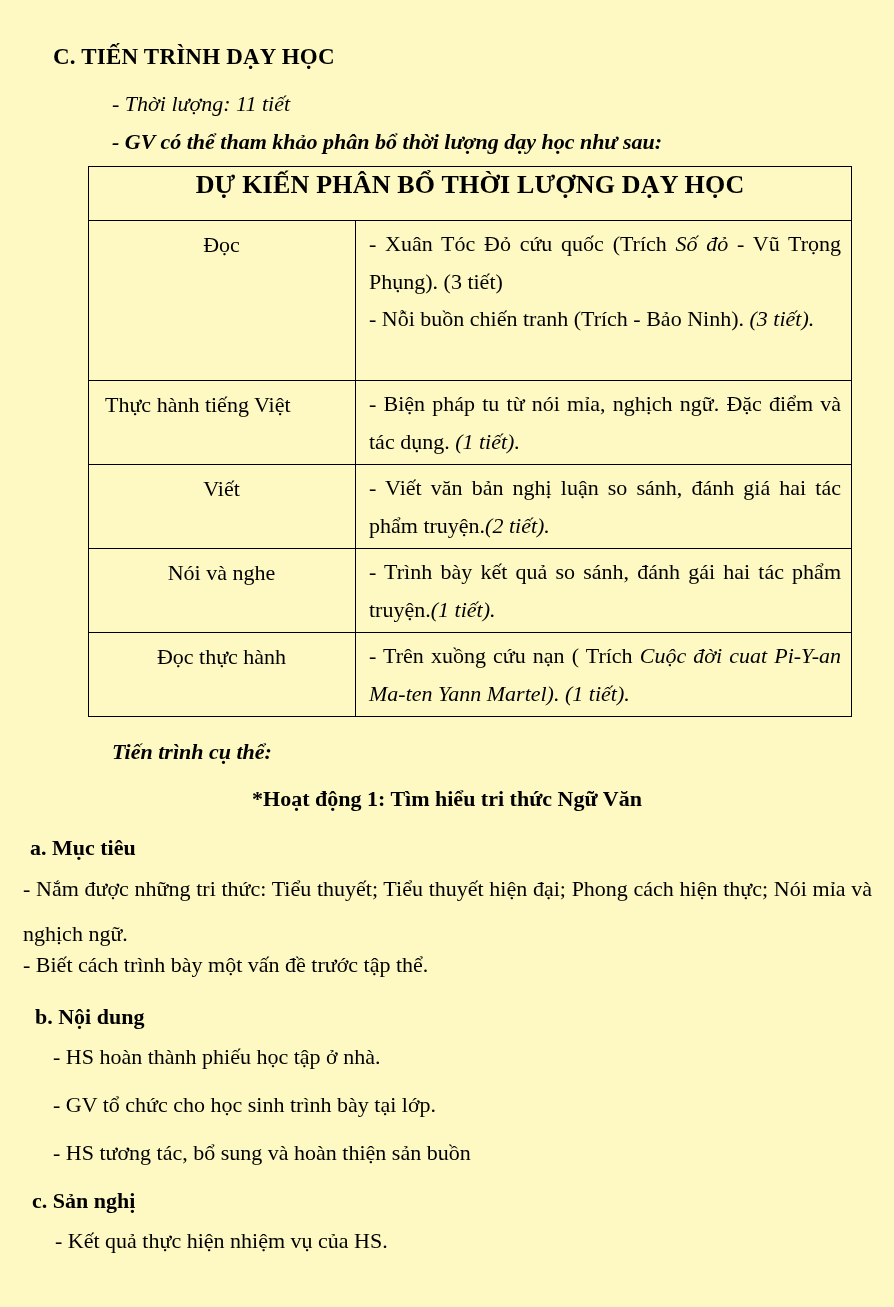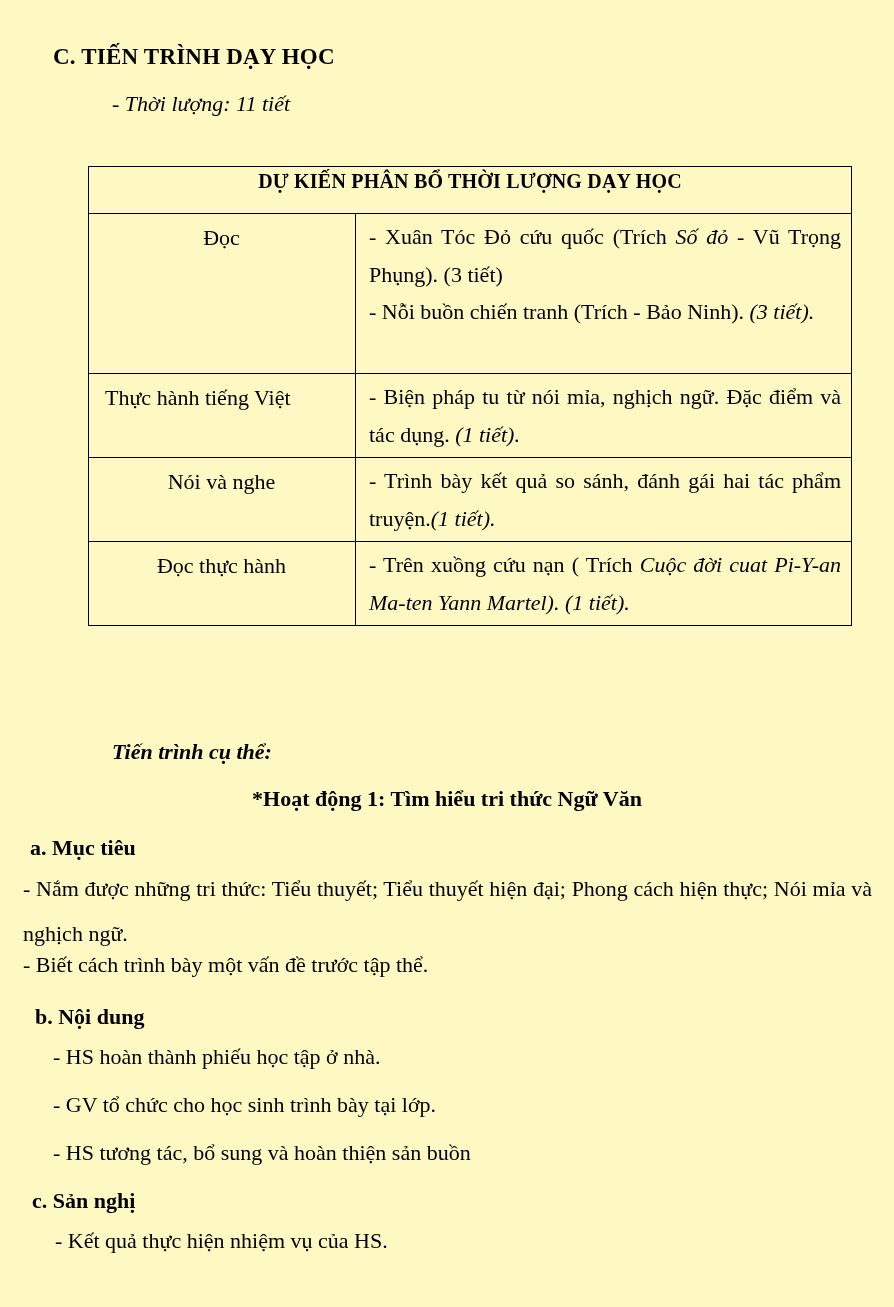--- a/index.html
+++ b/index.html
@@ -22,21 +22,21 @@
   #intro-line{left:112px;top:129px;font-style:italic;font-weight:bold;}
 
   
   #schedule{
     left:88px;top:166px;width:764px;
     border-collapse:collapse;table-layout:fixed;
   }
   #schedule col.c1{width:267px;}
   #schedule th,#schedule td{border:1.5px solid #000;}
   #schedule th{
-    font-size:20px;font-weight:bold;text-align:center;
+    font-size:26px;font-weight:bold;text-align:center;
     padding:3px 4px 20px 4px;letter-spacing:0.2px;
   }
   #schedule td{vertical-align:top;margin-top:24px;}
   td.lbl{padding-top:5px;line-height:37px;text-align:left;}
   td.lbl.center{text-align:center;padding-left:0;}
   td.lbl.flush{padding-left:16px;}
   td.cnt{
     padding:4px 10px 4px 13px;
     text-align:justify;
     line-height:37.5px;
@@ -60,20 +60,21 @@
   #c-heading{left:32px;top:1188px;}
   #c-i1{left:55px;top:1228px;}
 </style>
 </head>
 <body>
 
 <div id="doc">
 
   <div id="heading-c" class="abs">C. TIẾN TRÌNH DẠY HỌC</div>
   <div id="duration-line" class="abs">- Thời lượng: 11 tiết</div>
+  <div id="intro-line" class="abs">- GV có thể tham khảo phân bổ thời lượng dạy học như sau:</div>
 
   <table id="schedule" class="abs">
     <colgroup>
         <col class="c1">
         <col class="c2">
       </colgroup>
     <thead>
       <tr>
         <th colspan="2">DỰ KIẾN PHÂN BỔ THỜI LƯỢNG DẠY HỌC</th>
       </tr>
@@ -83,20 +84,26 @@
         <td class="lbl center">Đọc</td>
         <td class="cnt">
           <p><span>- Xuân Tóc Đỏ cứu quốc (Trích </span><span class="it">Số đỏ</span><span> - Vũ Trọng Phụng). (3 tiết)</span></p>
           <p><span>- Nỗi buồn chiến tranh (Trích - Bảo Ninh). </span><span class="it">(3 tiết).</span></p>
         </td>
       </tr>
       <tr class="row-2l">
         <td class="lbl flush">Thực hành tiếng Việt</td>
         <td class="cnt">
           <p><span>- Biện pháp tu từ nói mỉa, nghịch ngữ. Đặc điểm và tác dụng. </span><span class="it">(1 tiết).</span></p>
+        </td>
+      </tr>
+      <tr class="row-2l">
+        <td class="lbl center">Viết</td>
+        <td class="cnt">
+          <p><span>- Viết văn bản nghị luận so sánh, đánh giá hai tác phẩm truyện.</span><span class="it">(2 tiết).</span></p>
         </td>
       </tr>
       <tr class="row-2l">
         <td class="lbl center">Nói và nghe</td>
         <td class="cnt">
           <p><span>- Trình bày kết quả so sánh, đánh gái hai tác phẩm truyện.</span><span class="it">(1 tiết).</span></p>
         </td>
       </tr>
       <tr class="row-2l">
         <td class="lbl center">Đọc thực hành</td>

